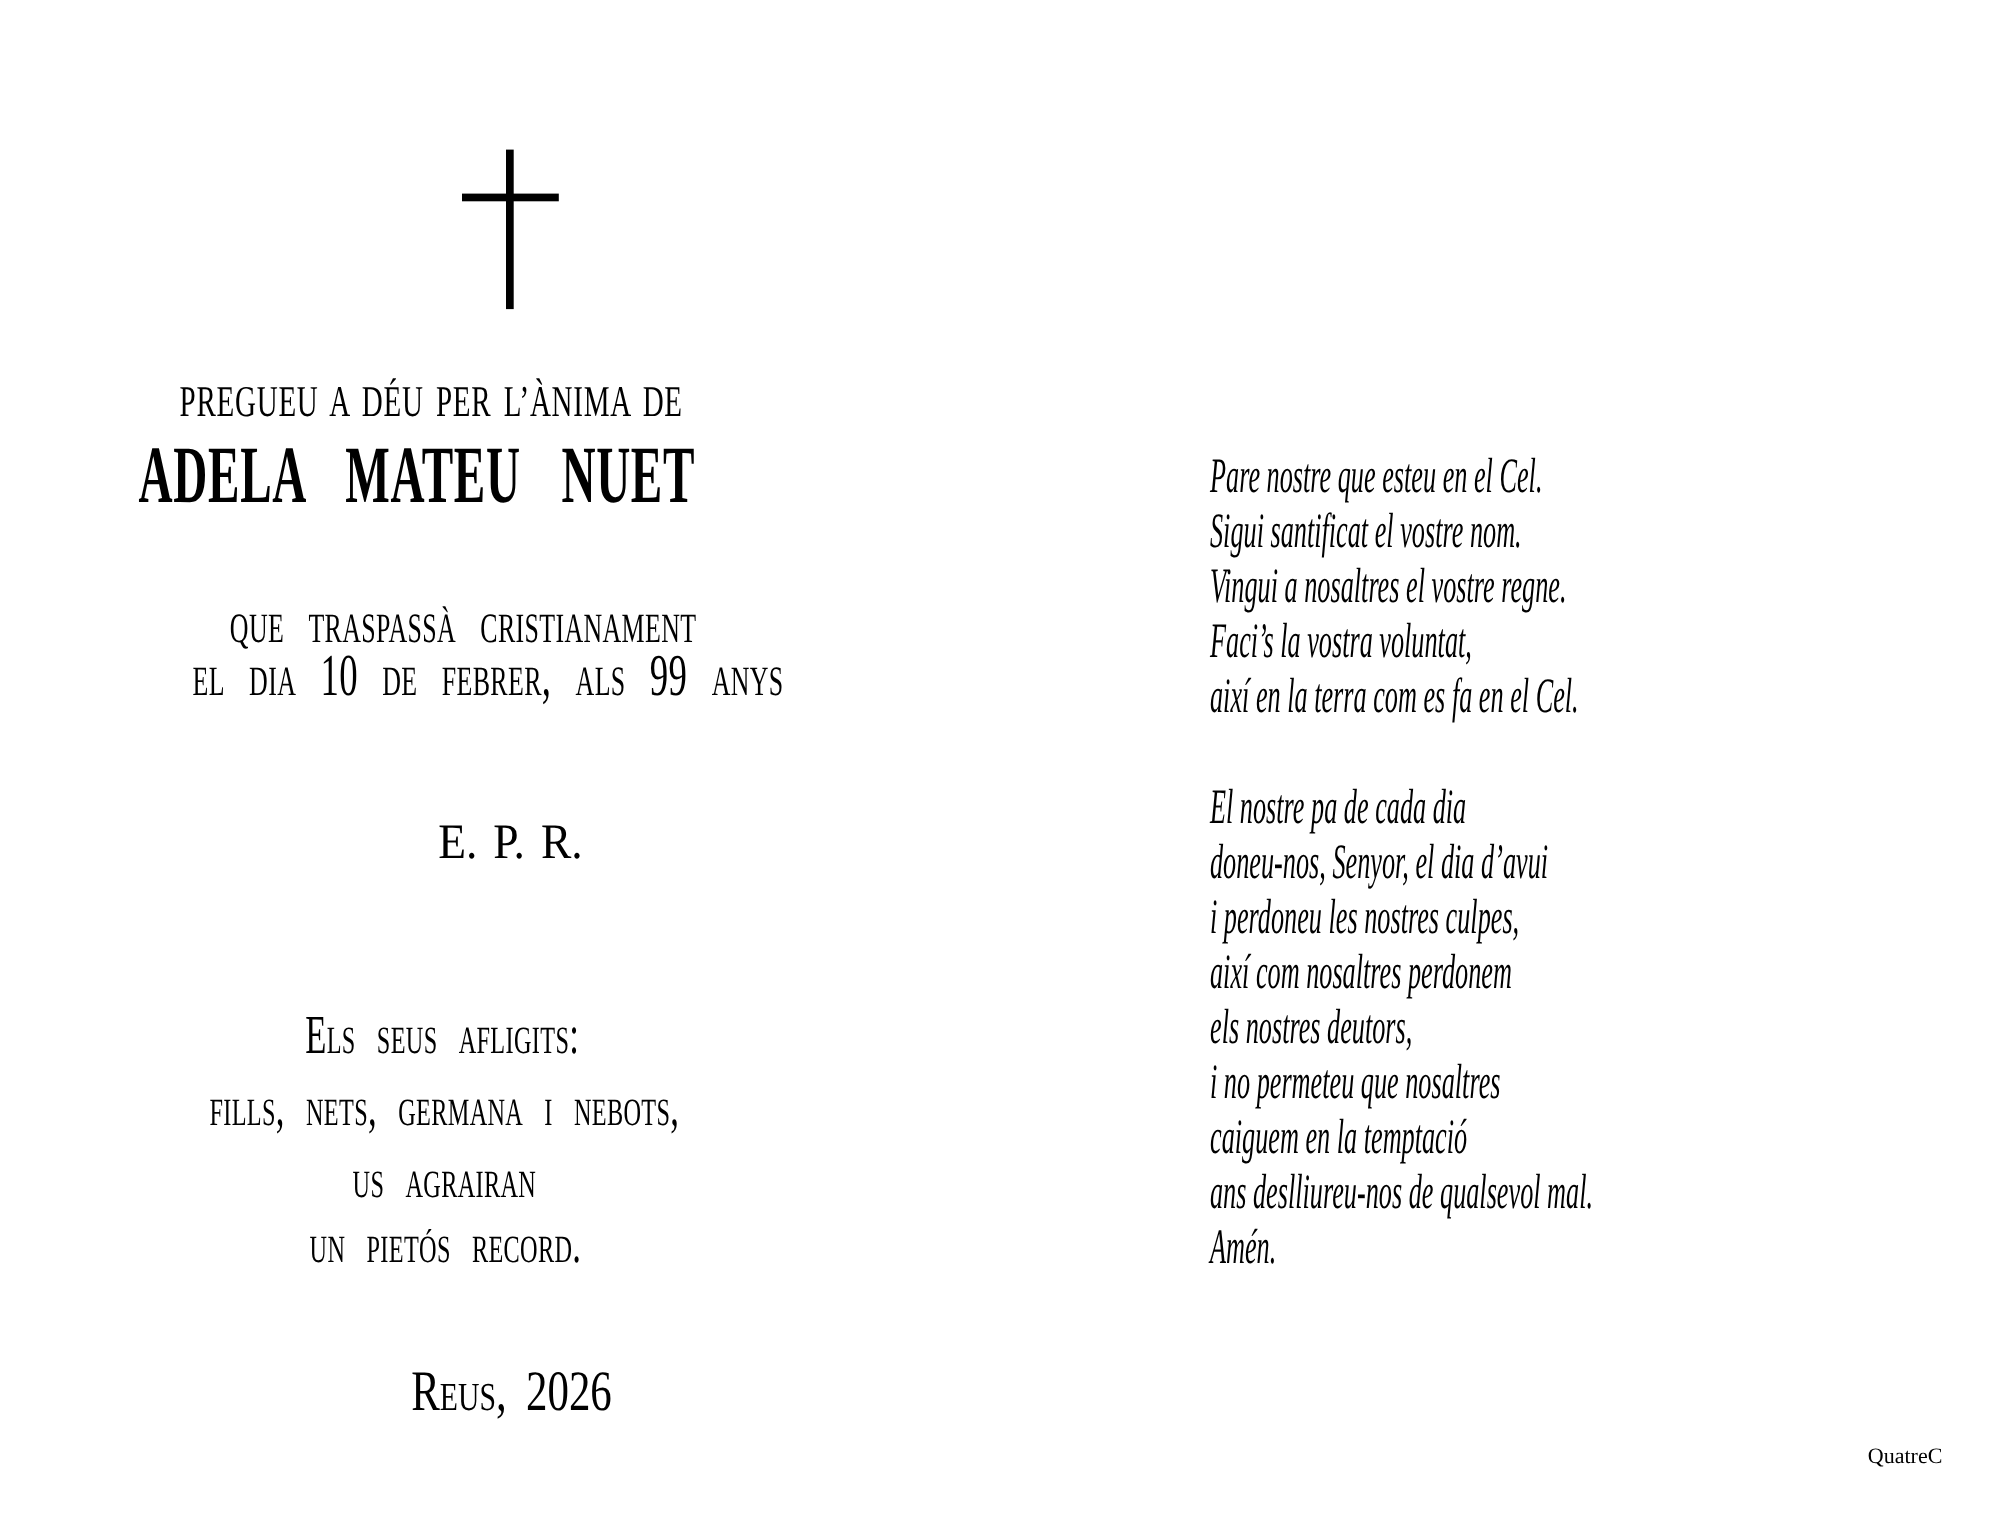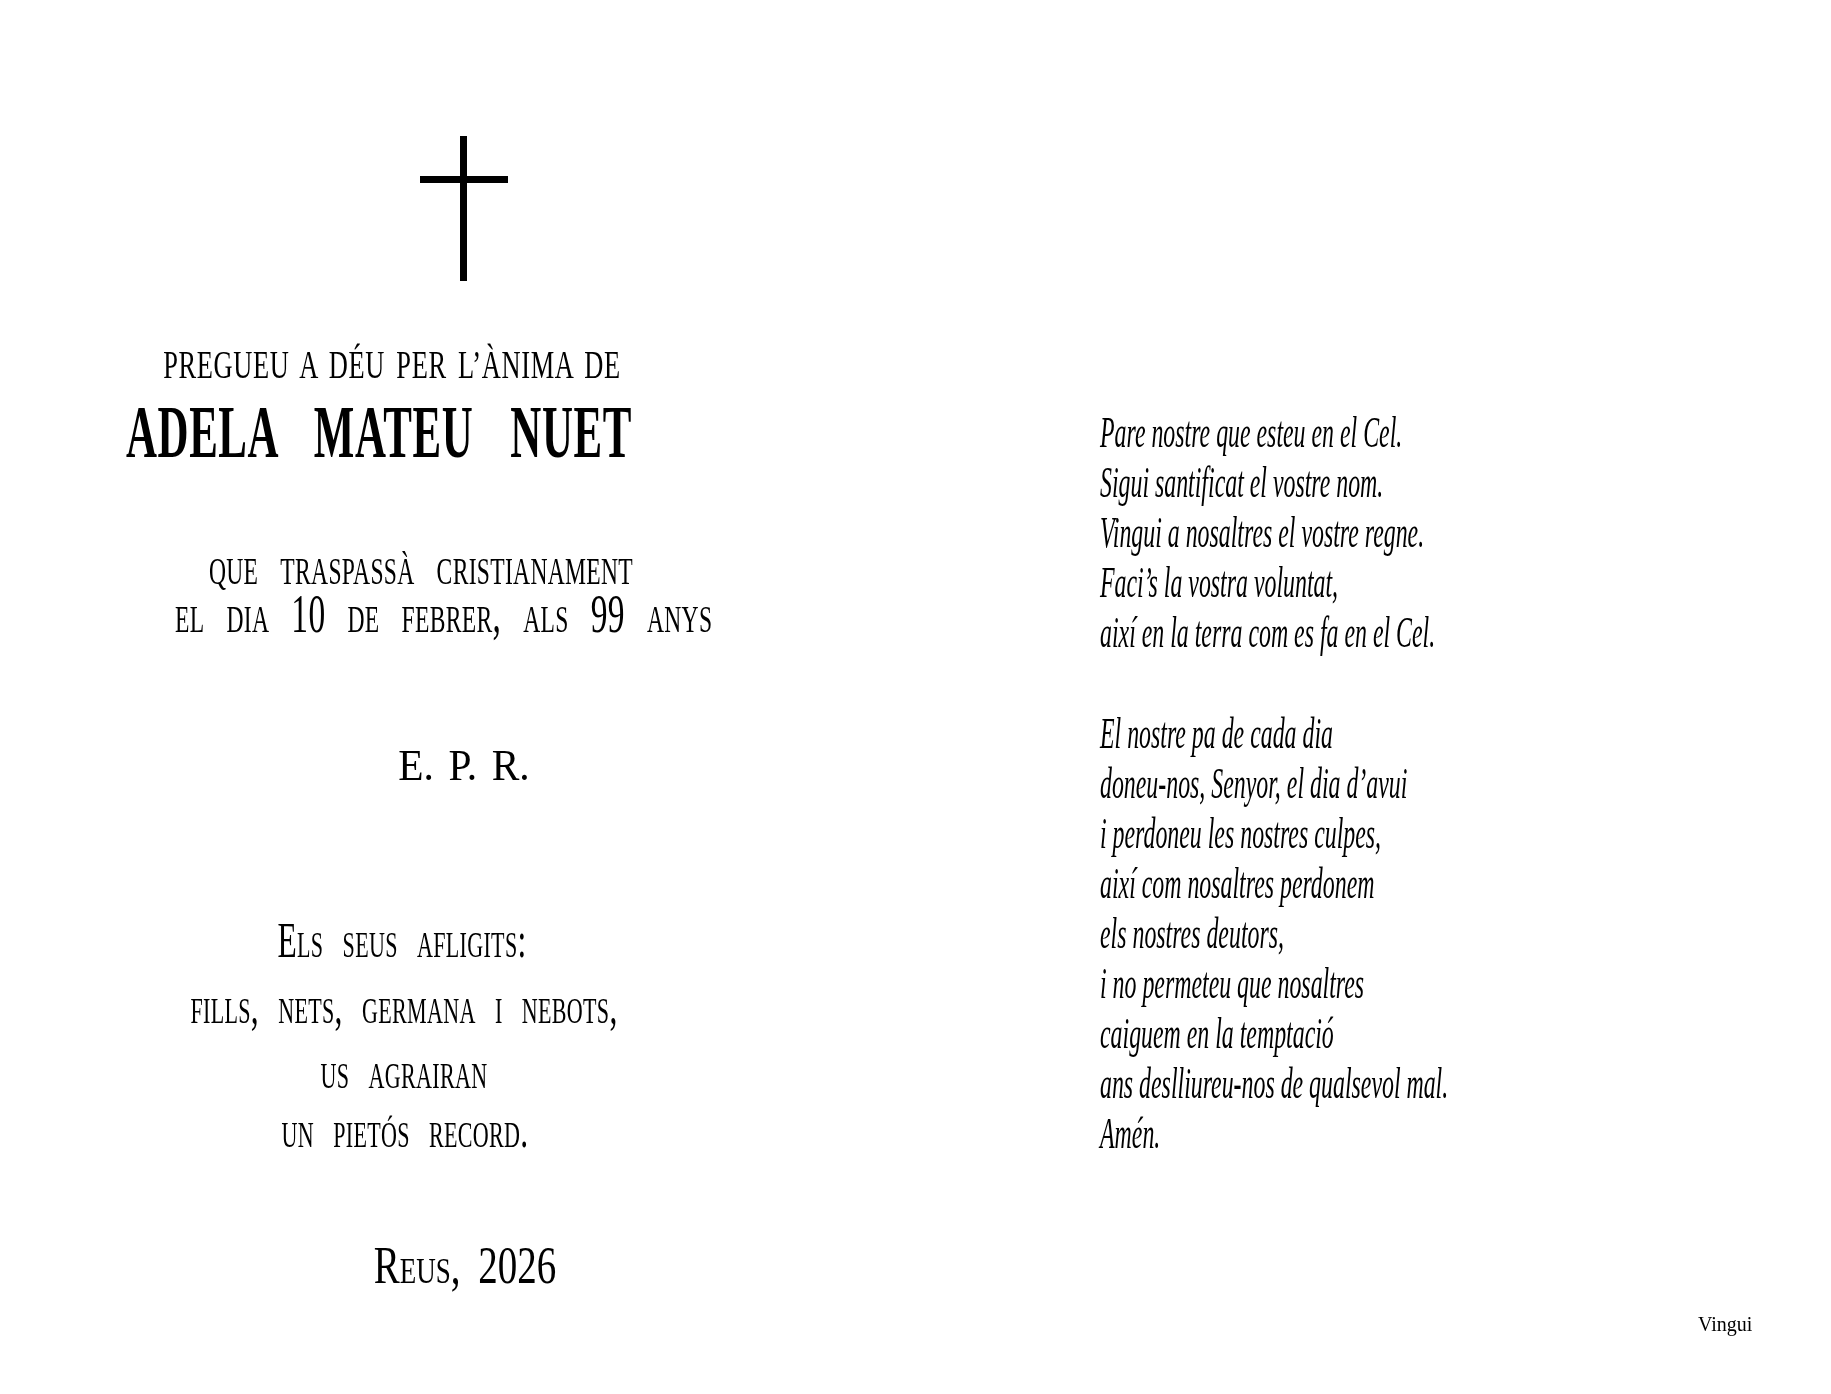--- a/index.html
+++ b/index.html
@@ -142,15 +142,15 @@
     <div class="prayer-line">doneu-nos, Senyor, el dia d’avui</div>
     <div class="prayer-line">i perdoneu les nostres culpes,</div>
     <div class="prayer-line">així com nosaltres perdonem</div>
     <div class="prayer-line">els nostres deutors,</div>
     <div class="prayer-line">i no permeteu que nosaltres</div>
     <div class="prayer-line">caiguem en la temptació</div>
     <div class="prayer-line">ans deslliureu-nos de qualsevol mal.</div>
     <div class="prayer-line">Amén.</div>
   </div>
 
-  <div class="credit">Vingui</div>
+  <div class="credit">QuatreC</div>
 
 </div>
 
 </body></html>

